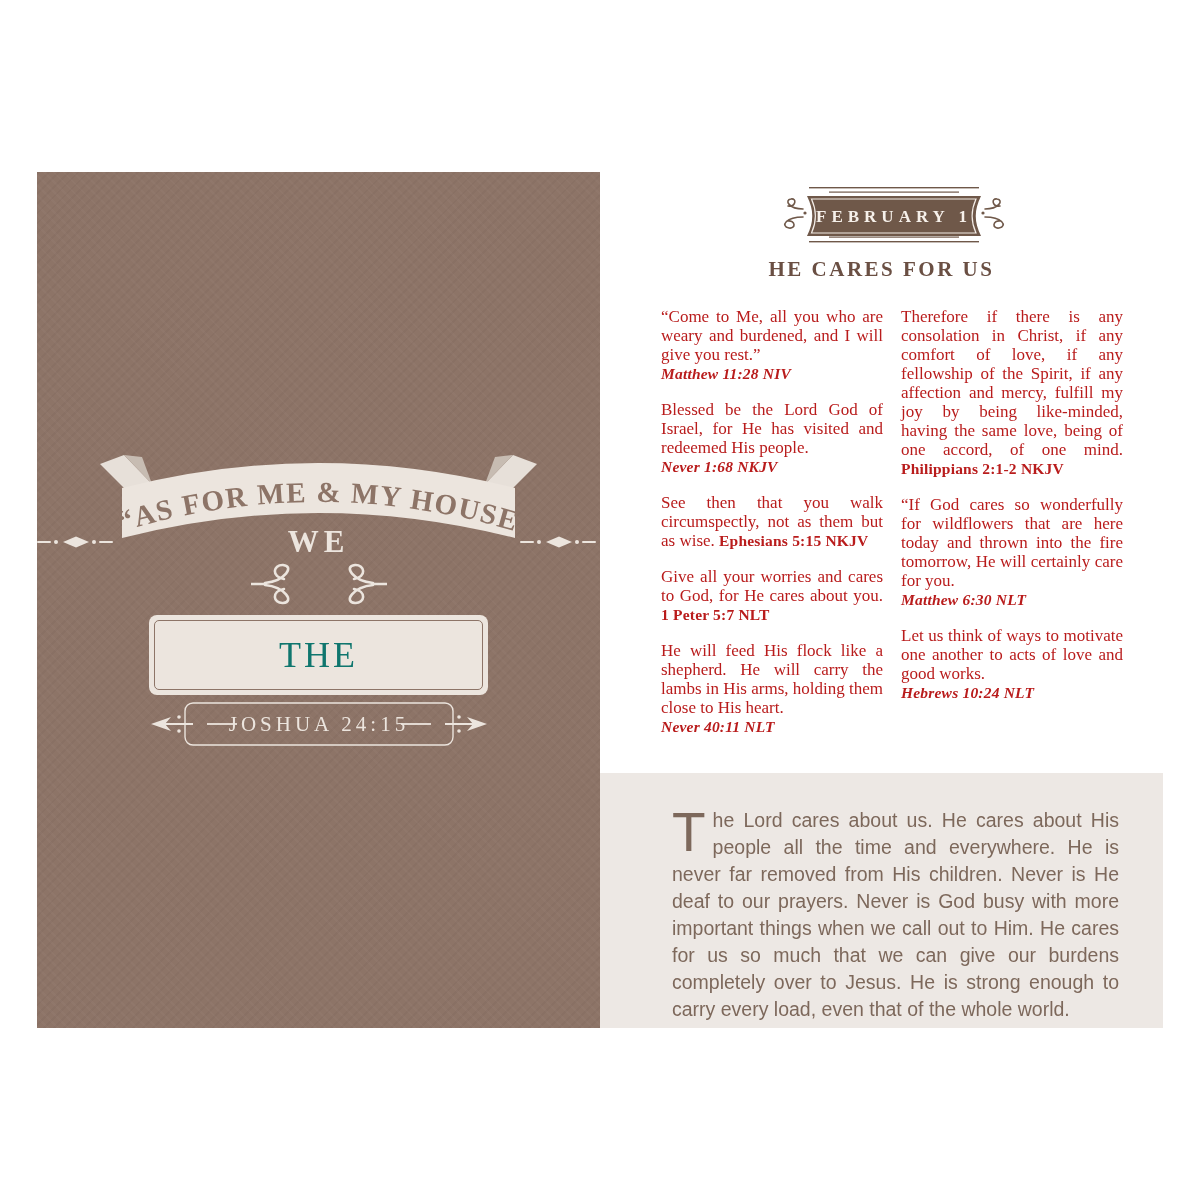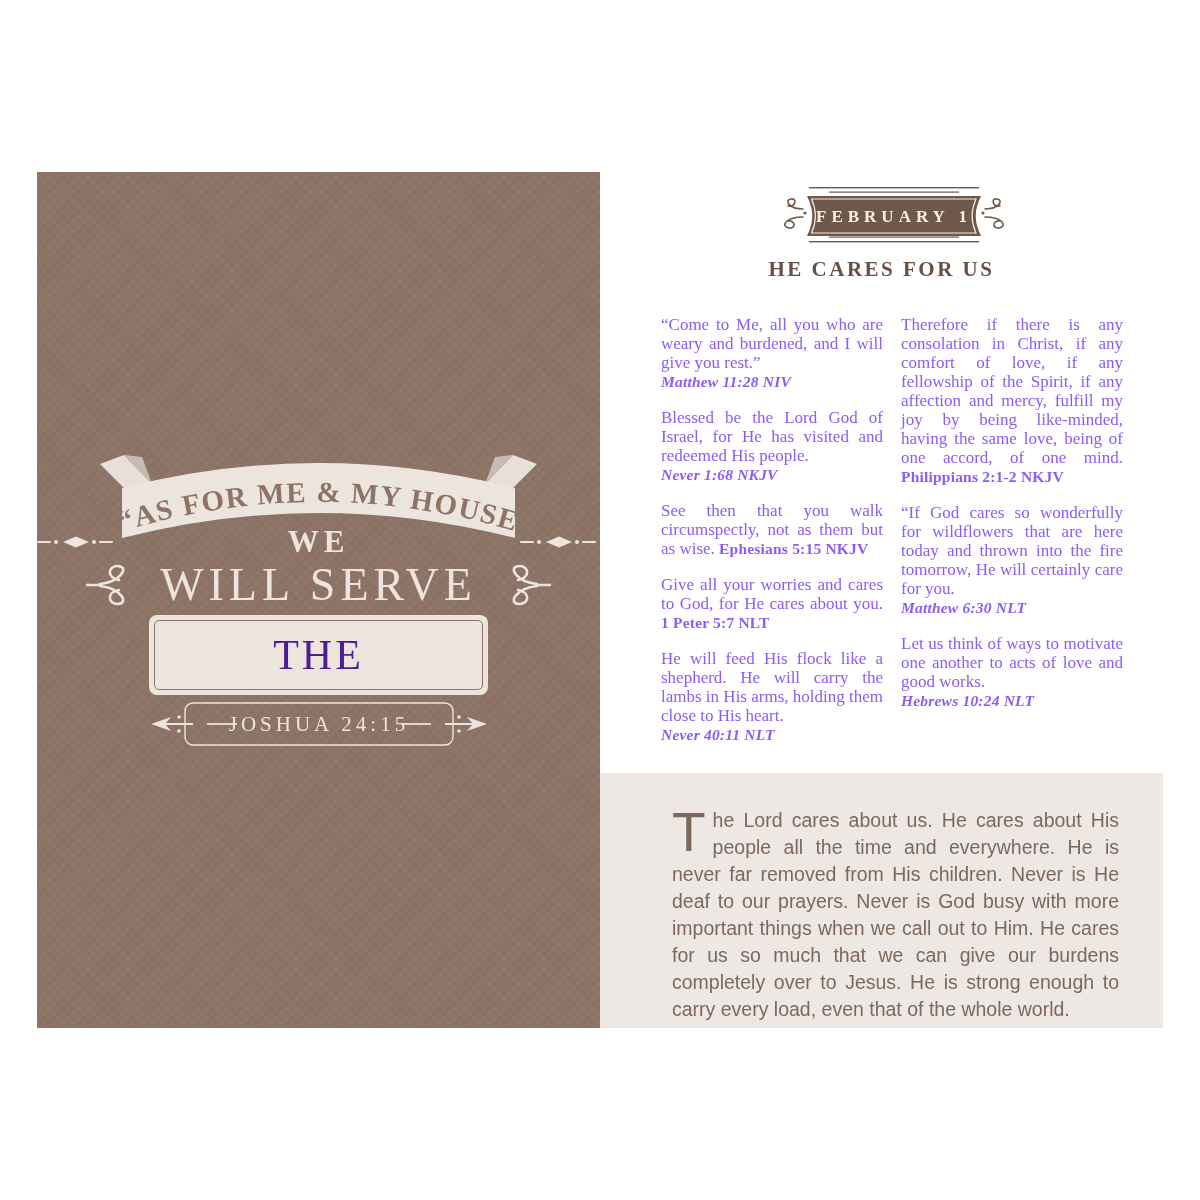--- a/index.html
+++ b/index.html
@@ -13,31 +13,31 @@
       repeating-linear-gradient(45deg, rgba(255,255,255,.025) 0 2px, rgba(0,0,0,0) 2px 7px),
       repeating-linear-gradient(-45deg, rgba(0,0,0,.03) 0 2px, rgba(0,0,0,0) 2px 7px);}
   .ribbon-wrap{position:absolute;left:59px;top:276px;width:445px;height:118px;}
   .we-row{position:absolute;left:0;top:352px;width:100%;display:flex;align-items:center;justify-content:space-between;gap:32px;}
   .we-word{color:#ece5de;font-size:31px;font-weight:bold;letter-spacing:5px;}
   .serve-row{position:absolute;left:0;top:386px;width:100%;display:flex;align-items:center;justify-content:center;gap:12px;}
   .serve-word{color:#ece5de;font-size:46px;letter-spacing:5px;white-space:nowrap;}
   .plaque{position:absolute;left:112px;top:443px;width:339px;height:80px;background:#ece5de;
     border-radius:8px;display:flex;align-items:baseline;justify-content:center;gap:10px;}
   .plaque::before{content:"";position:absolute;inset:5px;border:1.5px solid #8d7467;border-radius:5px;}
-  .plaque .the{color:#4c1d95;font-size:42px;letter-spacing:3px;line-height:80px;}
+  .plaque .the{color:#0f766e;font-size:36px;letter-spacing:3px;line-height:80px;}
   .plaque .lord{color:#8d7467;font-size:55px;letter-spacing:3px;line-height:76px;}
   .joshua-wrap{position:absolute;left:0;top:527px;width:100%;display:flex;justify-content:center;}
 
   
   .banner-wrap{position:absolute;left:612px;top:186px;width:563px;display:flex;justify-content:center;}
   .day-title{position:absolute;left:600px;top:257px;width:563px;text-align:center;
     color:#6a4f43;font-size:21px;font-weight:bold;letter-spacing:2.5px;}
   .columns{position:absolute;left:661px;top:303px;width:462px;display:flex;gap:18px;}
   .col{width:222px;}
-  .verse{color:#8b5cf6;font-size:17px;line-height:19px;text-align:justify;margin:12px 0 17px 0;}
+  .verse{color:#b91c1c;font-size:17px;line-height:19px;text-align:justify;margin:4px 0 17px 0;}
   .verse .ref{font-weight:bold;font-size:15.5px;letter-spacing:.2px;}
   .verse.ref-block .ref{display:block;text-align:left;font-style:italic;}
   .verse.ref-inline .ref{display:inline;}
 
   
   .devo-box{position:absolute;left:600px;top:773px;width:563px;height:255px;background:#ede8e4;}
   .devo-text{margin:34px 44px 0 72px;color:#7d685b;font-family:"Liberation Sans", sans-serif;
     font-size:19.5px;line-height:27px;text-align:justify;}
   .dropcap{float:left;font-size:55px;line-height:44px;padding:3px 7px 0 0;color:#7d685b;}
 
@@ -85,21 +85,20 @@
       <rect x="62" y="6" width="14" height="2" rx="1"></rect>
     </svg>
   </div>
 
   <div class="serve-row">
     <svg width="62" height="52" viewBox="0 0 62 52" fill="none" stroke="#ece5de" stroke-width="2.6" stroke-linecap="round">
       <path d="M0 26 H14"></path>
       <path d="M14 25 C34 23 44 8 32 7 C22 6.5 20 19 33 21"></path>
       <path d="M14 27 C34 29 44 44 32 45 C22 45.5 20 33 33 31"></path>
     </svg>
-    <span class="serve-word">WILL SERVE</span>
     <svg width="62" height="52" viewBox="0 0 62 52" fill="none" stroke="#ece5de" stroke-width="2.6" stroke-linecap="round">
       <g transform="translate(62,0) scale(-1,1)">
         <path d="M0 26 H14"></path>
         <path d="M14 25 C34 23 44 8 32 7 C22 6.5 20 19 33 21"></path>
         <path d="M14 27 C34 29 44 44 32 45 C22 45.5 20 33 33 31"></path>
       </g>
     </svg>
   </div>
 
   <div class="plaque">

